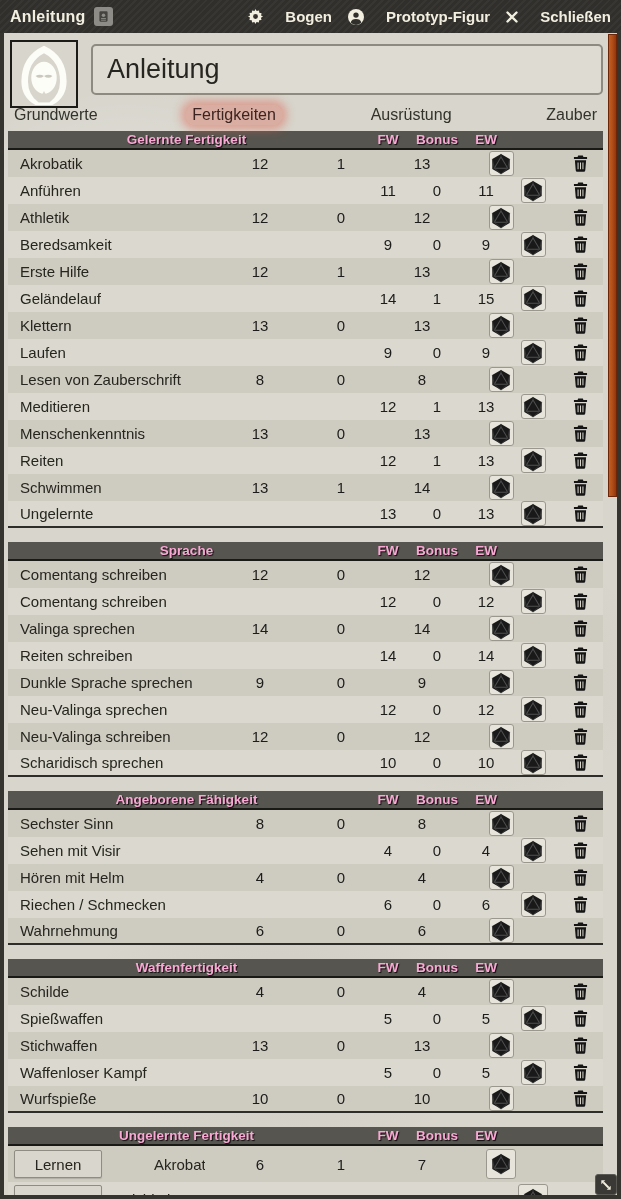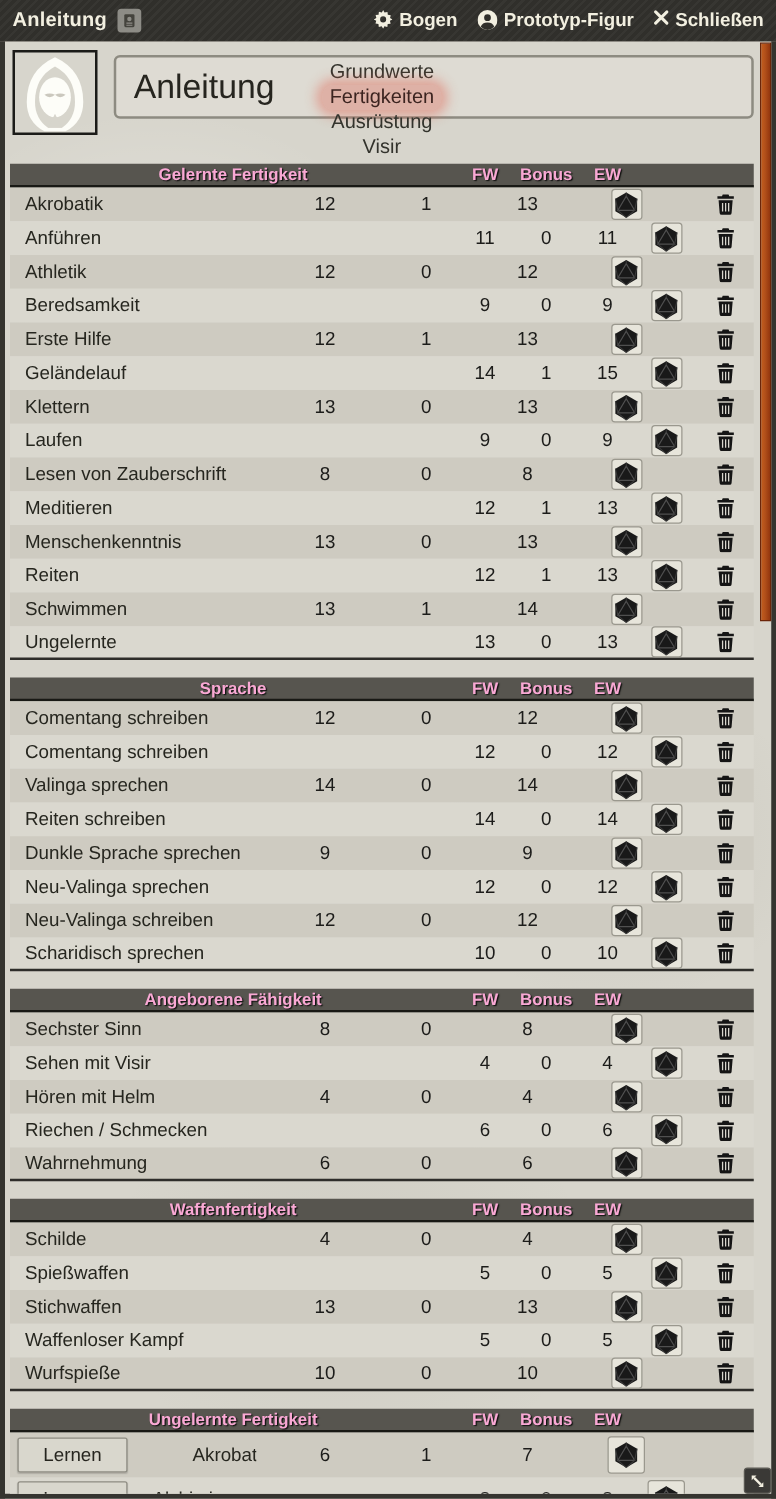--- a/index.html
+++ b/index.html
@@ -18,21 +18,21 @@
     display:flex; align-items:center; justify-content:space-between;
     padding:0 10px; color:#f2efe0; z-index:30;
   }
   .titlebar .left, .titlebar .right { display:flex; align-items:center; gap:8px; }
   .tb-title { font-weight:bold; font-size:16px; letter-spacing:0.2px; }
   .tb-badge {
     width:19px; height:19px; background:#8d8c86; border-radius:3px;
     display:flex; align-items:center; justify-content:center; border:none; cursor:pointer;
   }
   .tb-action {
-    display:flex; align-items:flex-start; gap:5px; background:none; border:none;
+    display:flex; align-items:center; gap:22px; background:none; border:none;
     color:#f2efe0; font-weight:bold; font-size:15px; cursor:pointer;
     font-family:inherit; margin-left:8px;
   }
   .tb-action svg { display:block; }
 
   
   .window {
     position:absolute; top:33px; left:0; width:621px; height:1166px;
     background:#d7d5cc;
     background-image:
@@ -50,21 +50,21 @@
     width:68px; height:68px; border:2px solid #1b1b18; flex:0 0 auto;
     display:flex; align-items:center; justify-content:center; cursor:pointer;
     background:transparent;
   }
   .name-input {
     flex:1; margin-left:13px; margin-top:4px; height:51px;
     border:2px solid #8d8b81; border-radius:5px; background:rgba(235,233,224,0.35);
     font-family:inherit; font-size:27px; color:#26251f; padding:0 14px;
     outline:none;
   }
-  .tabs { display:flex; justify-content:flex-end; align-items:center; margin-top:-6px; height:26px;flex-direction:column; }
+  .tabs { display:flex; justify-content:space-between; align-items:center; margin-top:-6px; height:26px; }
   .tab { font-size:16px; color:#33332c; cursor:pointer; position:relative; padding:1px 6px; }
   .tab.active {
     background:rgba(224,97,80,0.34);
     box-shadow:0 0 9px 5px rgba(224,97,80,0.45);
     border-radius:9px; color:#3c2420;
   }
 
   
   .skill-table { margin-top:3px; margin-bottom:14px; }
   .thead {
@@ -172,21 +172,21 @@
           <path d="M34 52 l-6 12 h12 z" fill="#d7d5cc"></path>
         </svg>
       </div>
       <input class="name-input" type="text" value="Anleitung" style="">
     </div>
 
     <nav class="tabs">
       <span class="tab">Grundwerte</span>
       <span class="tab active">Fertigkeiten</span>
       <span class="tab">Ausrüstung</span>
-      <span class="tab">Visir</span>
+      <span class="tab">Zauber</span>
     </nav>
 
     <div id="tables-area">
   <section class="skill-table">
     <div class="thead">
       <span class="th-title">Gelernte Fertigkeit</span>
       <span class="w-fw">FW</span>
       <span class="w-bonus">Bonus</span>
       <span class="w-ew">EW</span>
       <span class="w-icons"></span>

